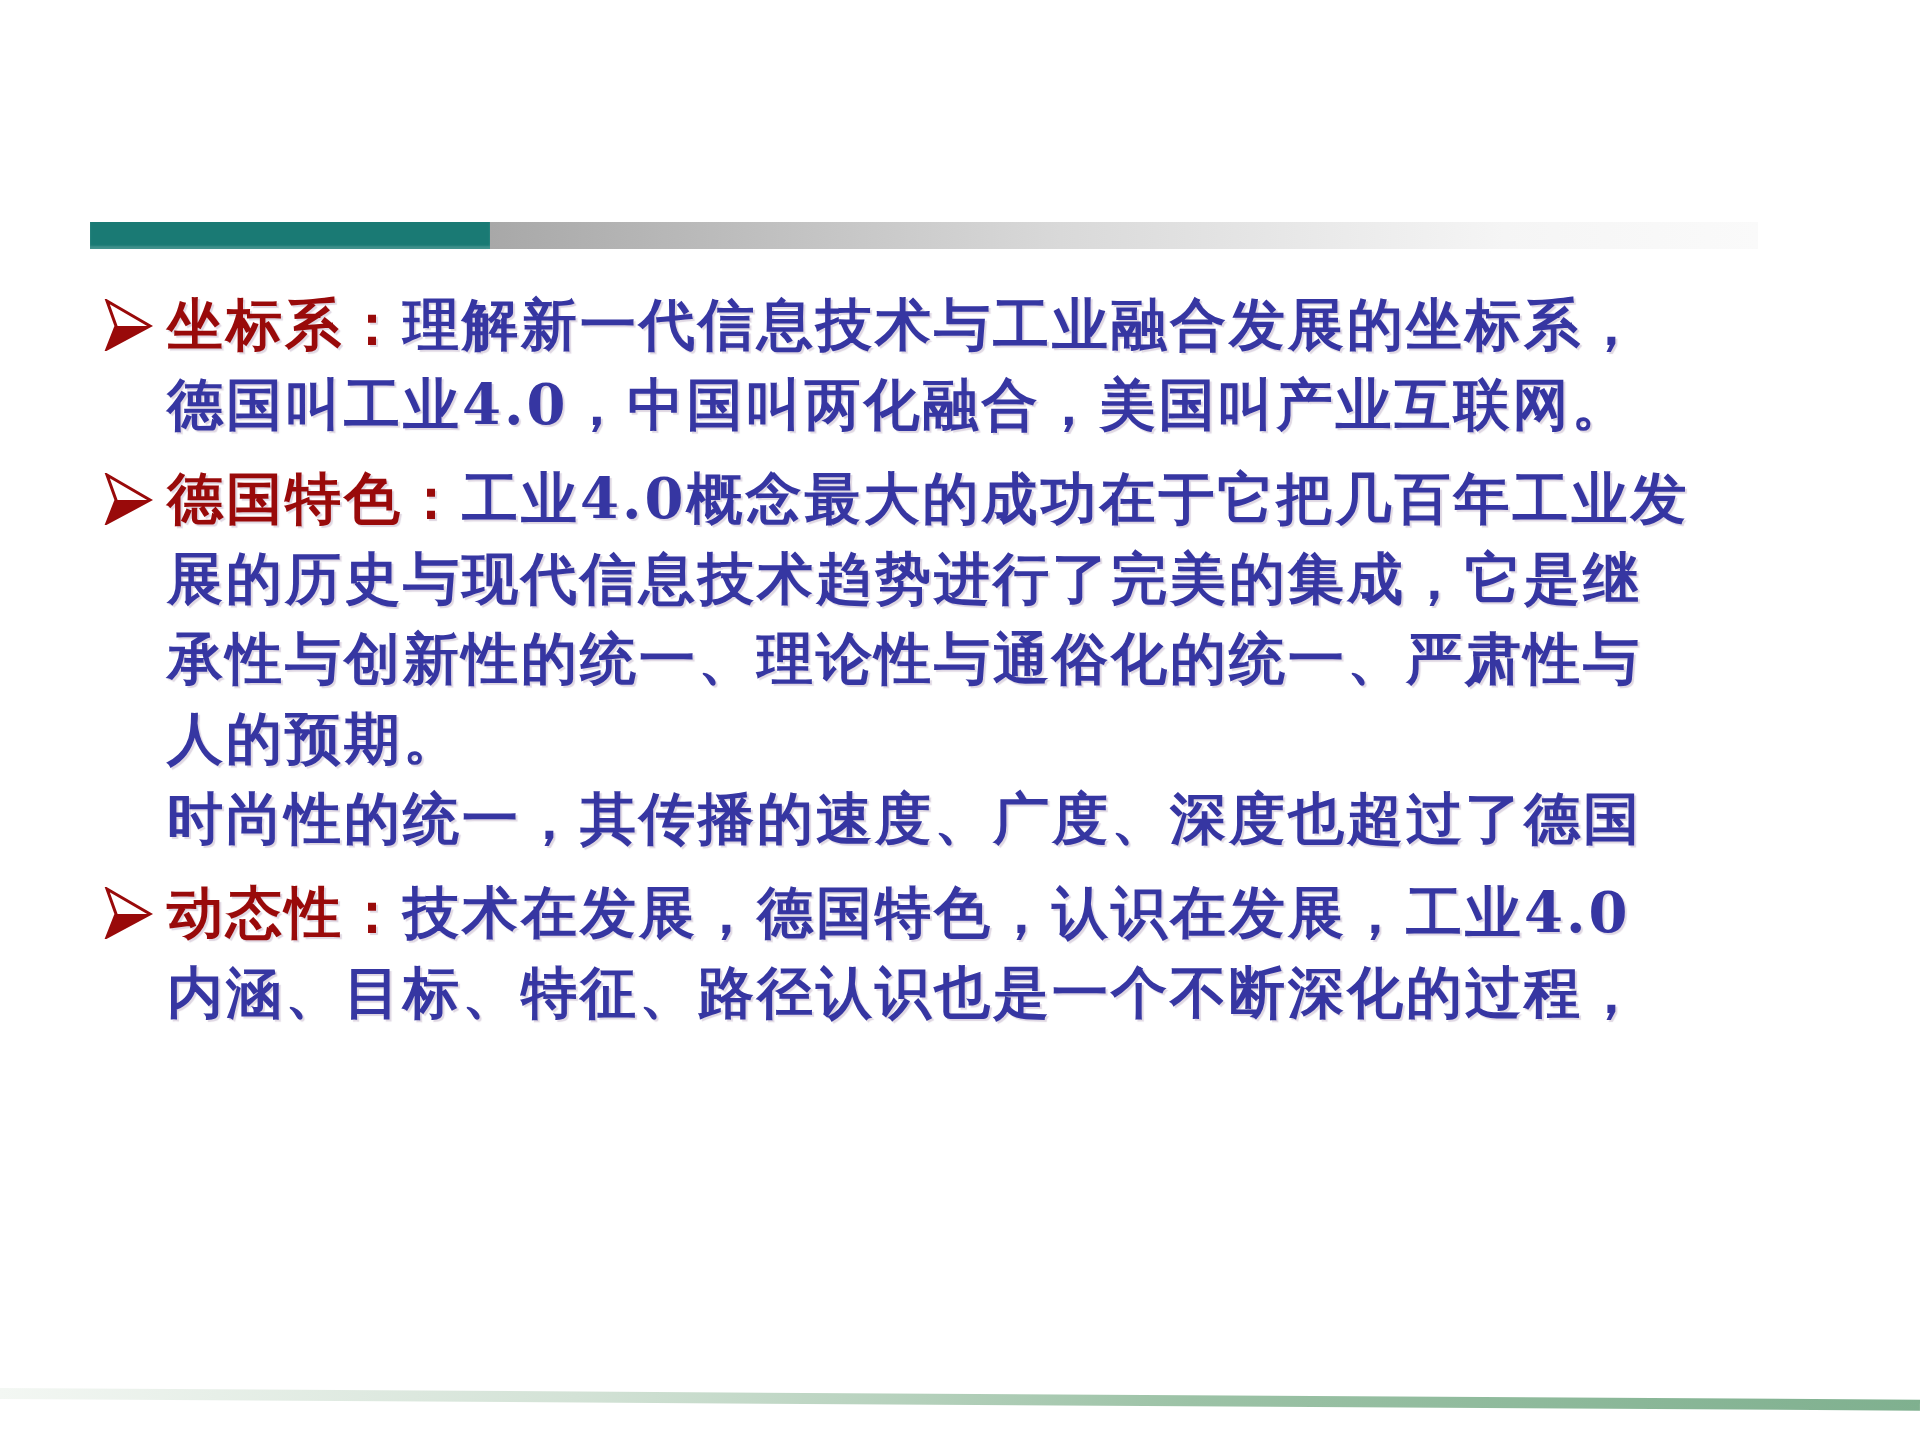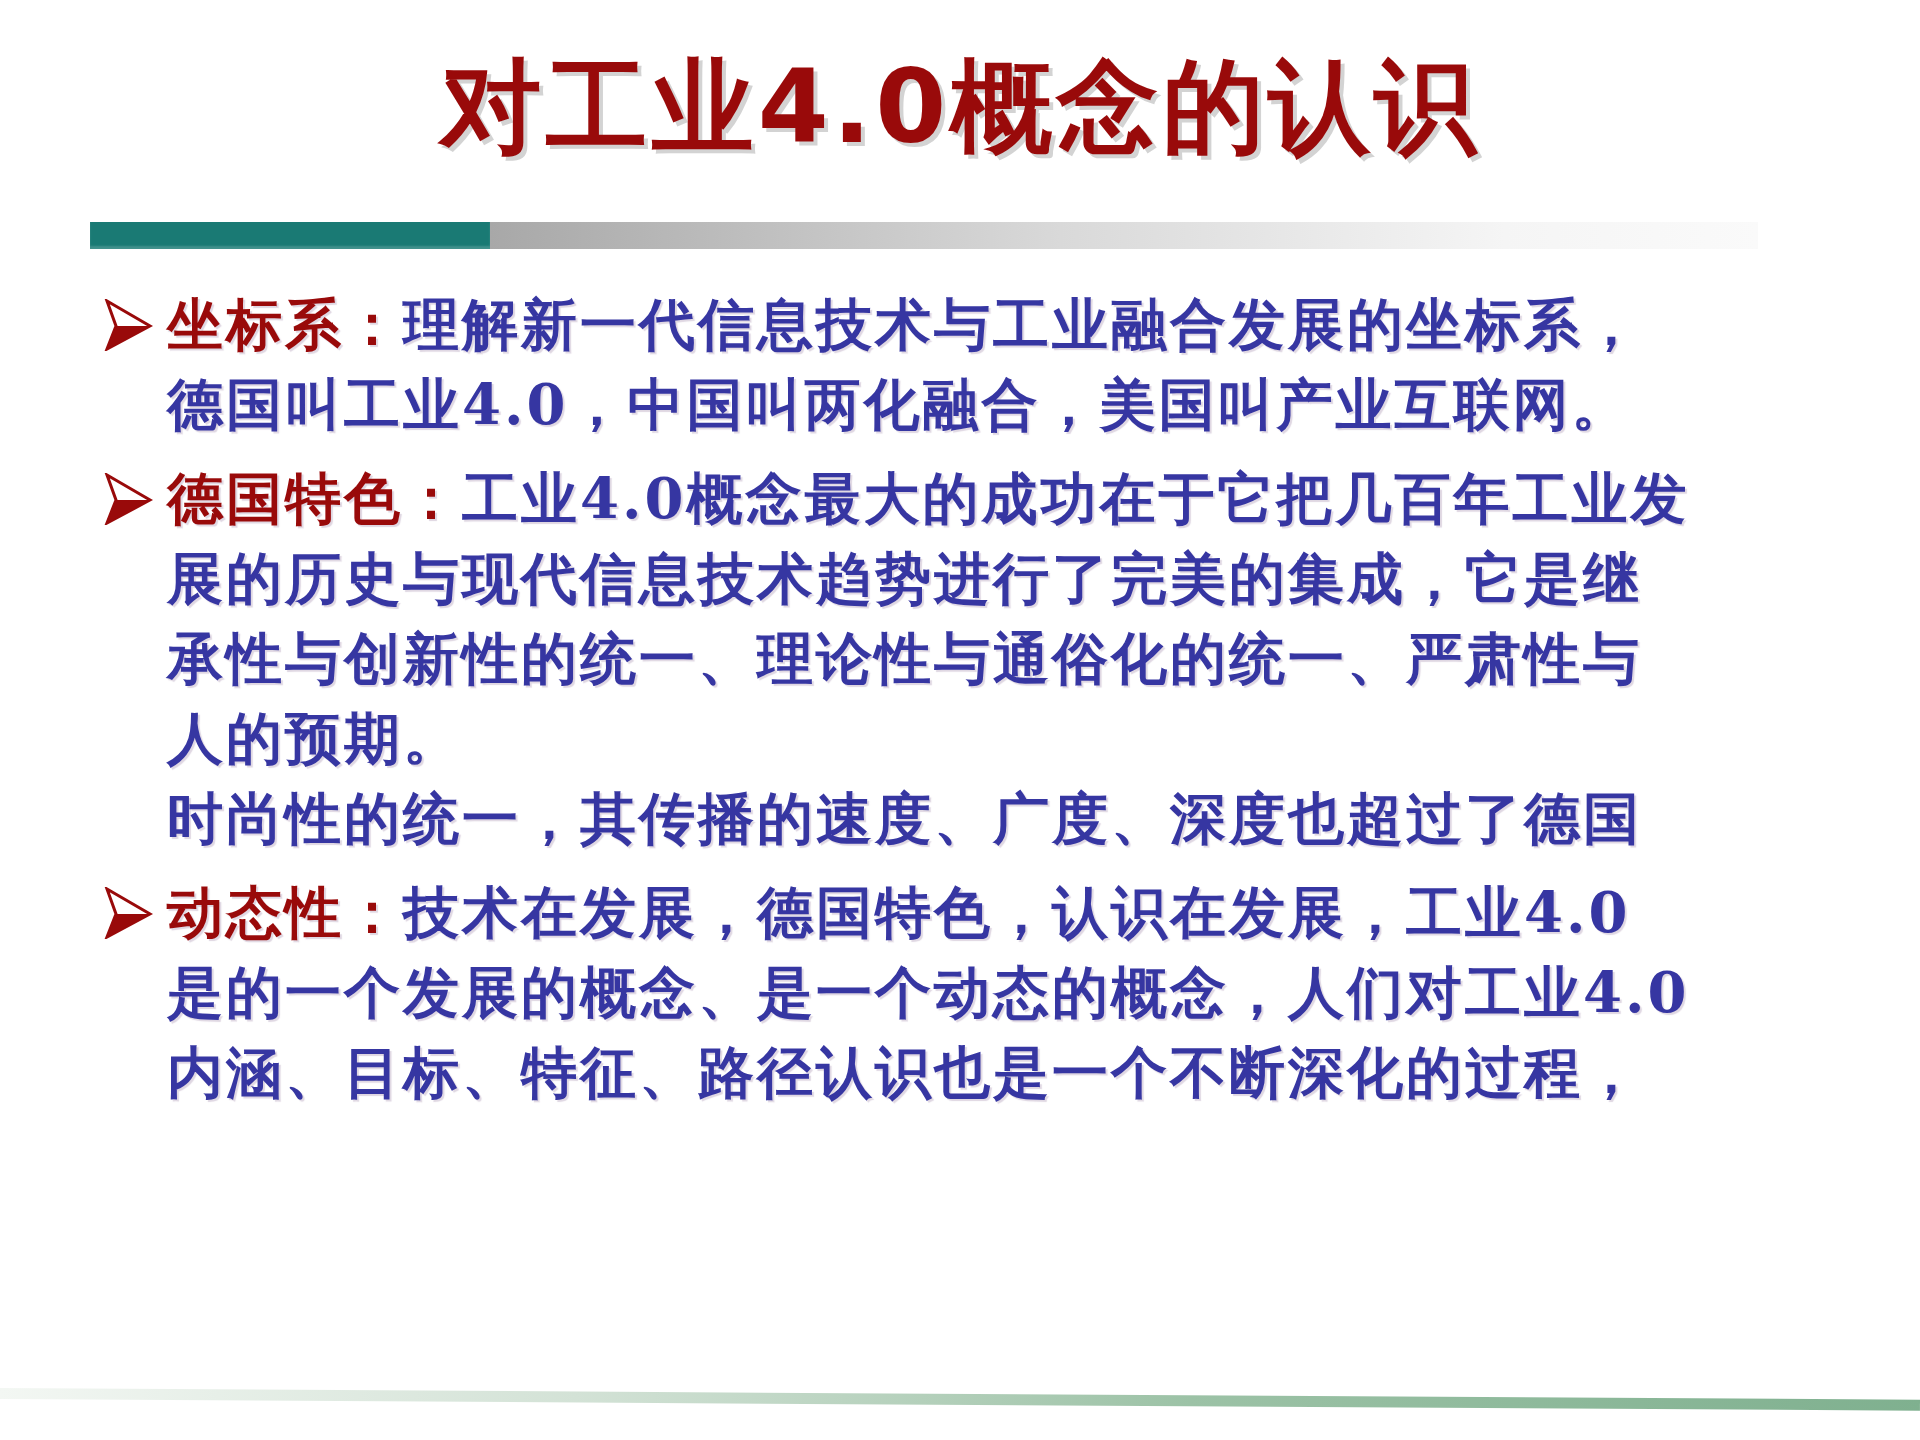--- a/index.html
+++ b/index.html
@@ -37,21 +37,20 @@
     position:absolute;left:0;top:1388px;width:1920px;height:11px;
     background:linear-gradient(to right,#f3f7f3 0%,#d3e2d6 30%,#9cc2a6 62%,#7fb08f 100%);
     transform:rotate(0.35deg);transform-origin:left center;
   }
 </style>
 </head>
 <body>
 
 <div class="slide">
 
-  <div class="title">对工业4.0概念的认识</div>
 
   <div class="bar-teal"></div>
   <div class="bar-grad"></div>
 
   <div class="content">
 
     <div class="bullet">
       <svg class="arrow" viewBox="0 0 50 52">
         <path d="M4,2 L47,27 L4,50 L13,27 Z" fill="#ffffff" stroke="#990A0A" stroke-width="3"></path>
         <path d="M4,50 L47,27 L13,27 Z" fill="#990A0A"></path>
@@ -71,21 +70,20 @@
       <div class="line">人的预期。</div>
       <div class="line">时尚性的统一，其传播的速度、广度、深度也超过了德国</div>
     </div>
 
     <div class="bullet">
       <svg class="arrow" viewBox="0 0 50 52">
         <path d="M4,2 L47,27 L4,50 L13,27 Z" fill="#ffffff" stroke="#990A0A" stroke-width="3"></path>
         <path d="M4,50 L47,27 L13,27 Z" fill="#990A0A"></path>
       </svg>
       <div class="line"><span class="kw">动态性：</span><span>技术在发展，德国特色，认识在发展，工业4.0</span></div>
-      <div class="line">是的一个发展的概念、是一个动态的概念，人们对工业4.0</div>
       <div class="line">内涵、目标、特征、路径认识也是一个不断深化的过程，</div>
     </div>
 
   </div>
 
   <div class="bottom-line"></div>
 
 </div>
 
 </body></html>

